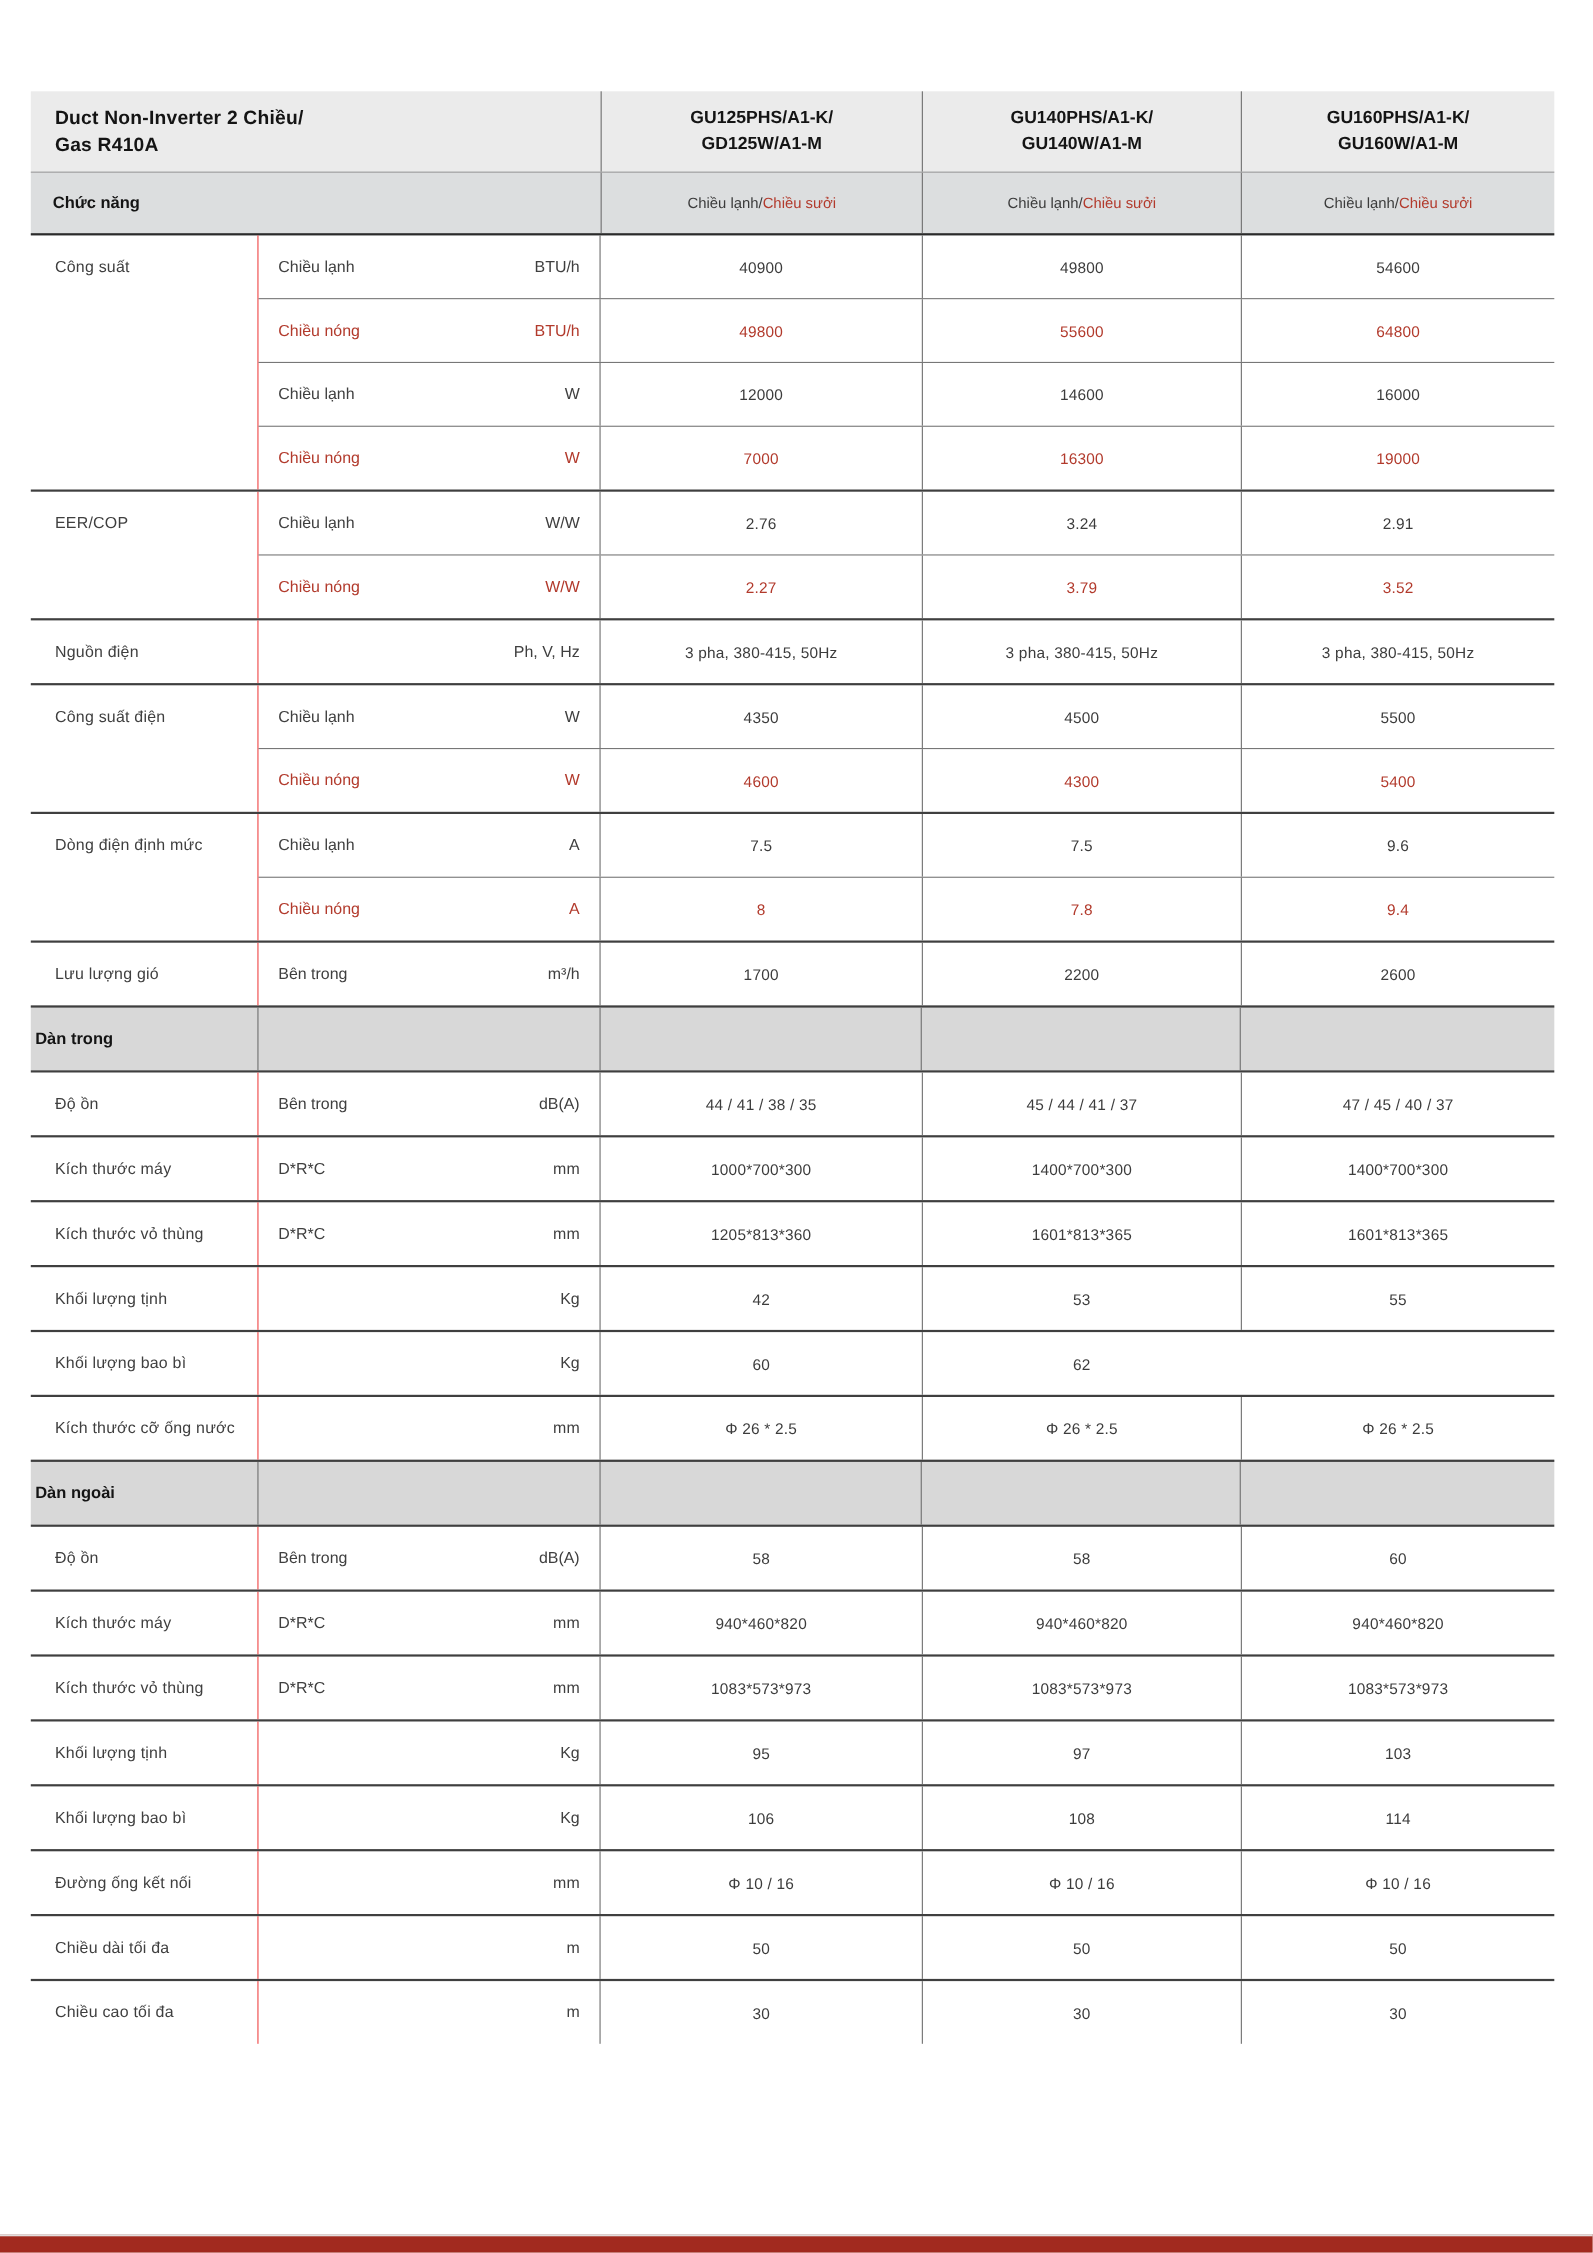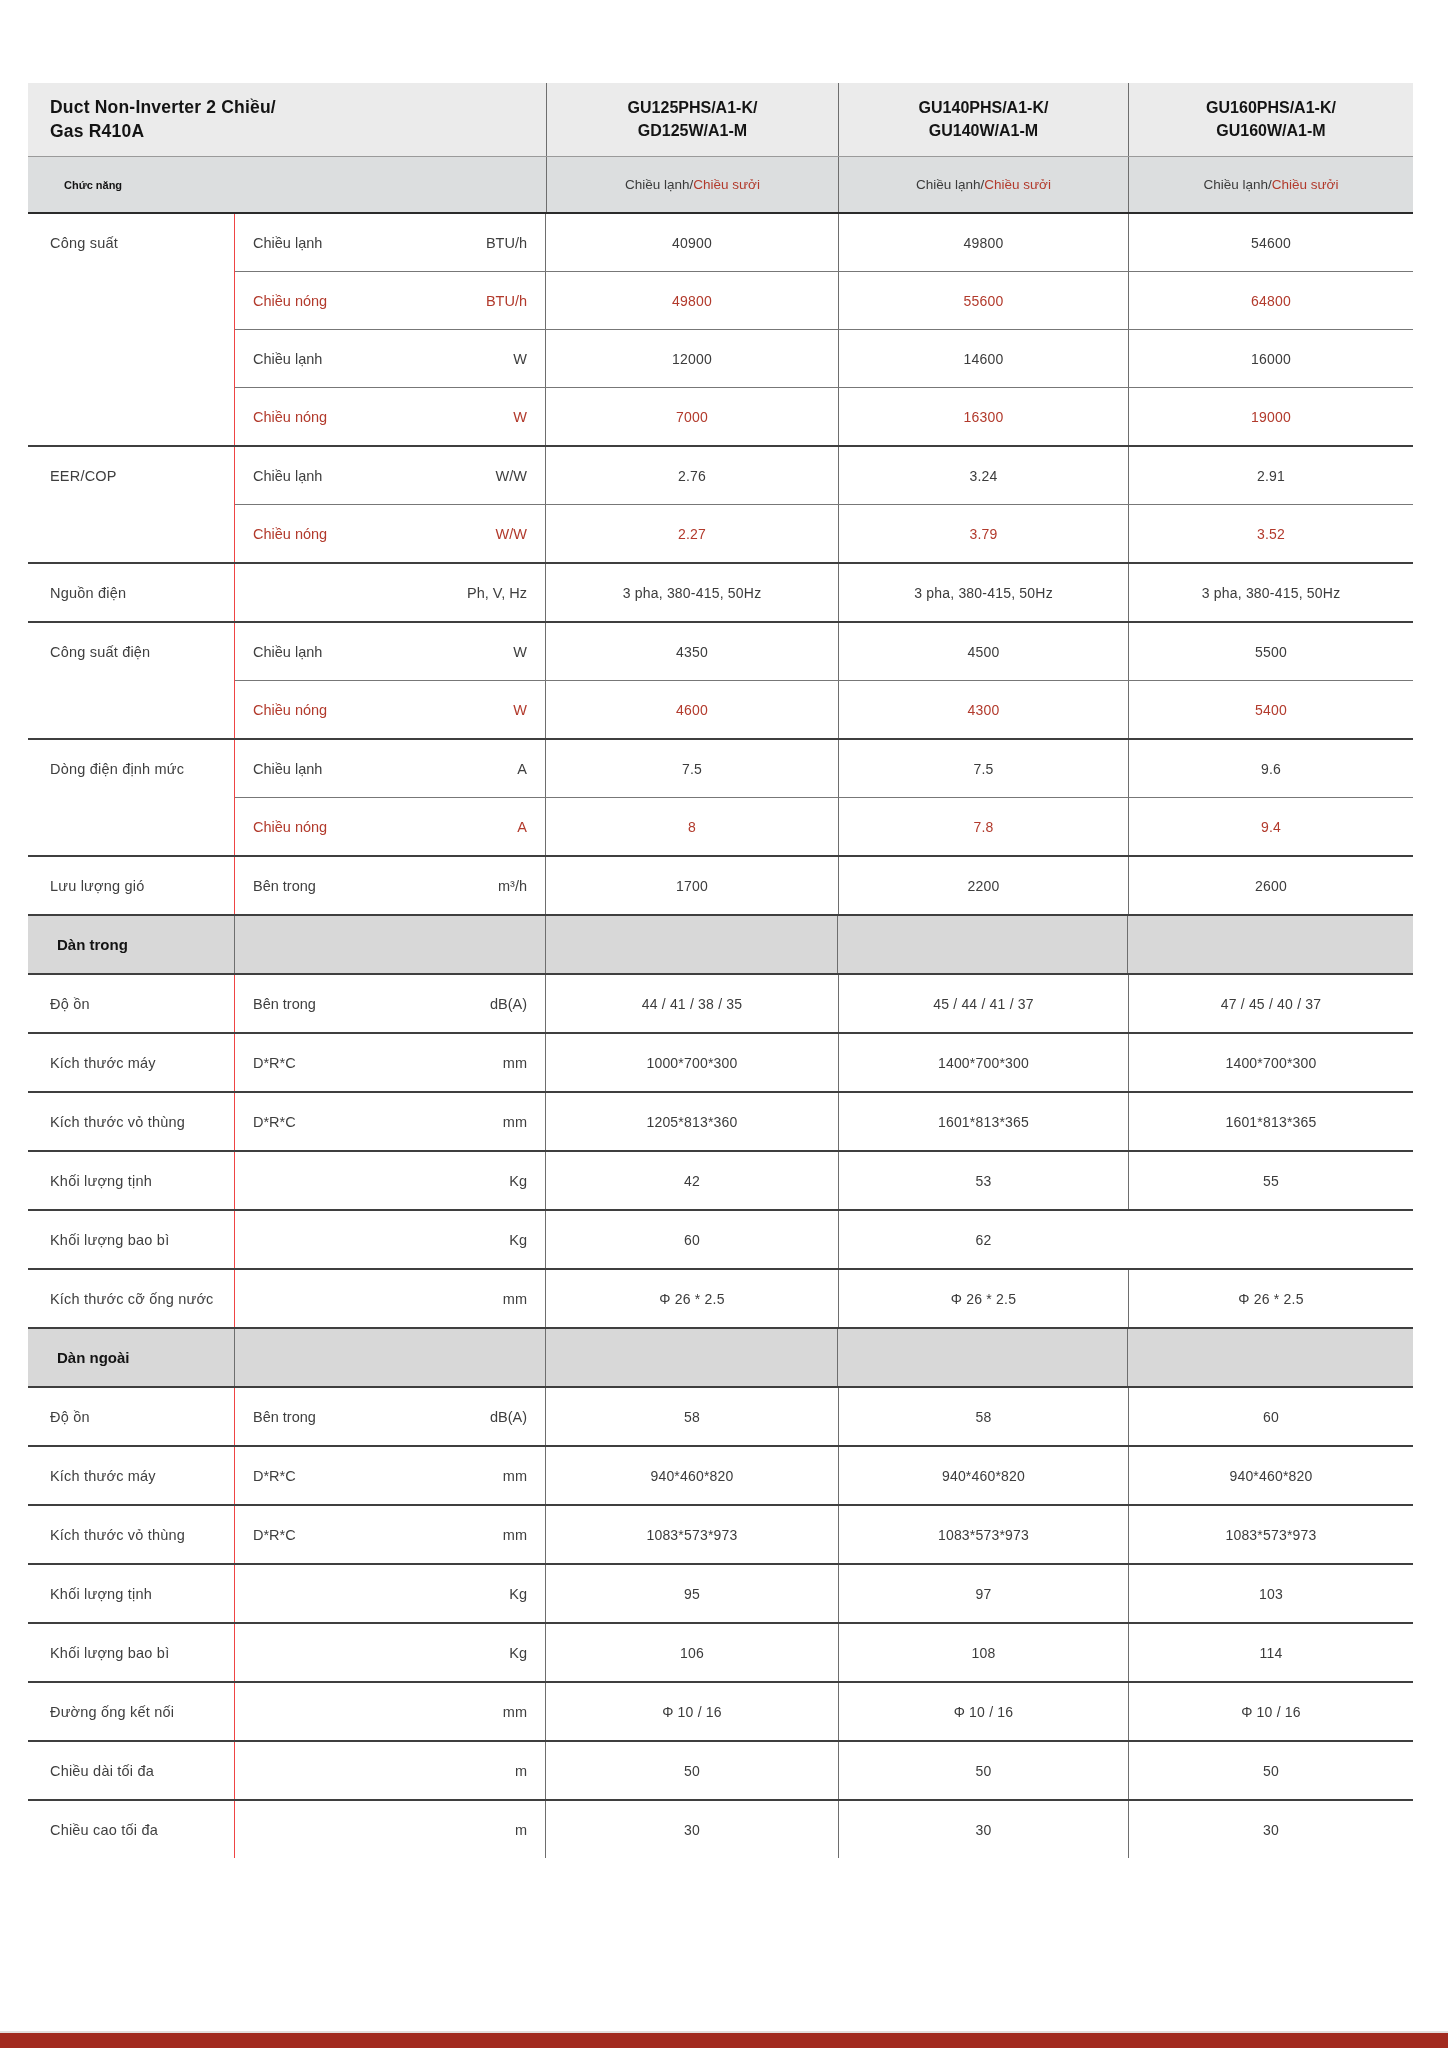--- a/index.html
+++ b/index.html
@@ -30,22 +30,22 @@
     font-weight:bold;font-size:16px;color:#141414;line-height:1.4;text-align:left;
   }
   
   .tfunc{
     display:grid;grid-template-columns:518px 292px 290px 285px;
     height:55px;background:#dcdedf;
     border-top:1px solid #9a9a9a;
     border-bottom:2px solid #2b2b2b;
   }
   .func-label{
-    display:flex;align-items:center;padding-left:36px;
-    font-weight:bold;font-size:11px;color:#141414;
+    display:flex;align-items:center;padding-left:20px;
+    font-weight:bold;font-size:15px;color:#141414;
   }
   .func-cell{
     display:flex;align-items:center;justify-content:center;
     border-left:1px solid #6e6e6e;font-size:13.5px;color:#3b3b3b;white-space:pre;
   }
   .func-cell .heat{color:#b23a2c;}
   
   .group{display:grid;grid-template-columns:207px 1fr;}
   .group.bt, .sect.bt{border-top:2px solid #3f3f3f;}
   .gcell{
@@ -74,21 +74,21 @@
   .c-val + .c-val{border-left:1px solid #6e6e6e;}
   .srow.red .c-lu, .srow.red .c-val{color:#b23a2c;}
   
   .sect{
     display:grid;grid-template-columns:207px 311px 292px 290px 285px;
     height:57px;background:#d8d8d8;
   }
   .sect > div{border-right:1px solid #6e6e6e;}
   .sect > div:last-child{border-right:none;}
   .sect .s1{
-    display:flex;align-items:center;padding-left:29px;
+    display:flex;align-items:center;padding-left:4px;
     font-weight:bold;font-size:15px;color:#141414;border-right:1px solid #6e6e6e;
   }
   
   .footer-bar{
     position:absolute;left:0;bottom:0;width:100%;height:15px;
     background:#a22a1f;border-top:2px solid #e3dedd;
   }
 </style>
 </head>
 <body>

